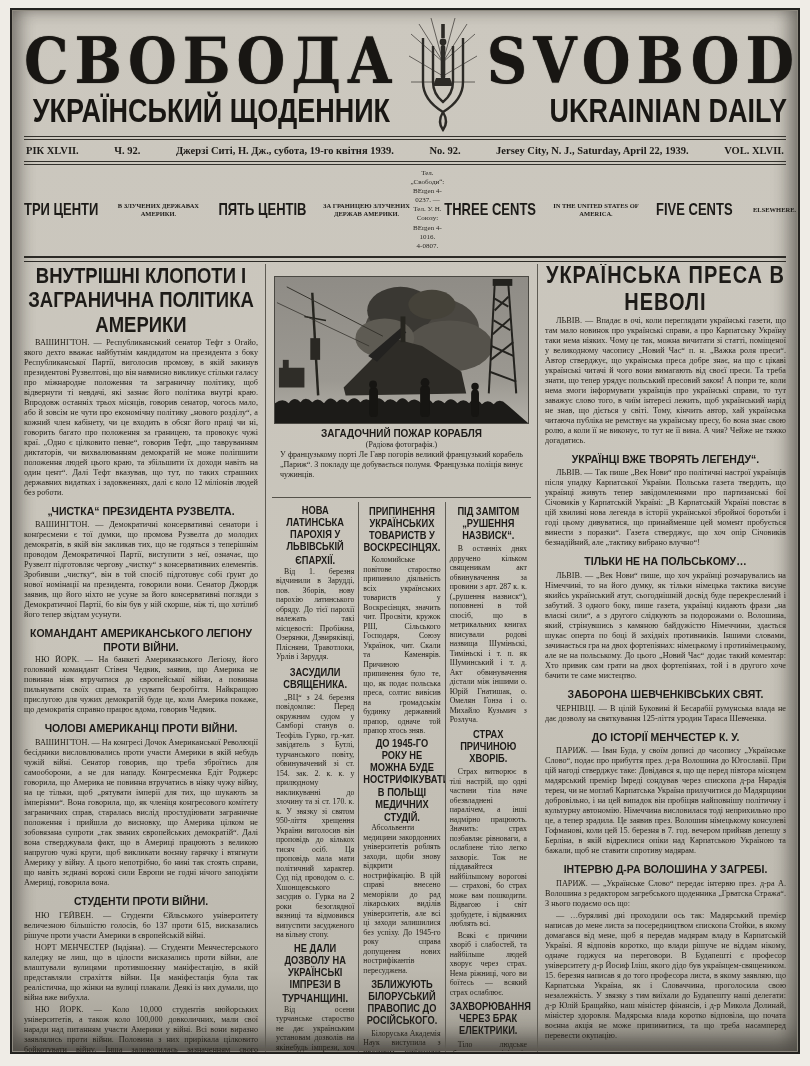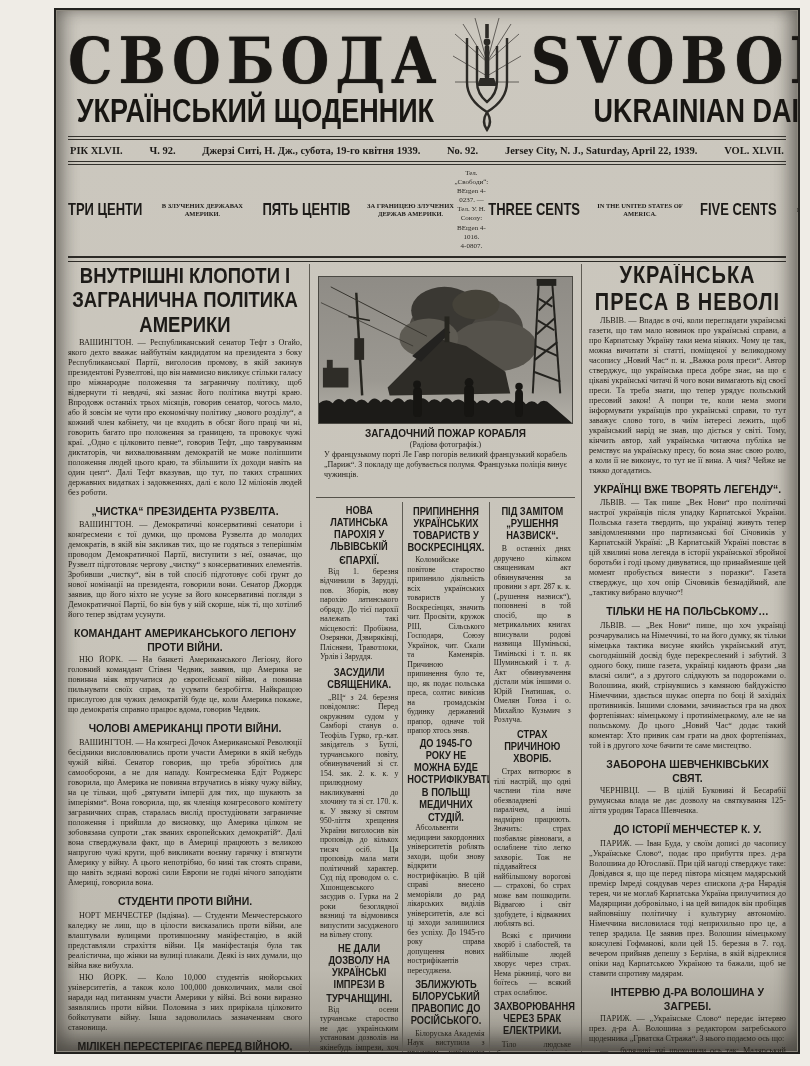--- a/index.html
+++ b/index.html
@@ -6,21 +6,21 @@
   body{
     width:810px;height:1066px;position:relative;overflow:hidden;
     background:#efece6;font-family:"Liberation Serif",serif;color:#1d1b18;
   }
   .scan{
     position:absolute;top:8px;left:10px;right:10px;bottom:12px;
     background:linear-gradient(180deg,#ccc8bf 0%,#c8c4ba 60%,#bdb9af 92%,#a09c92 100%);
     border:2px solid #23221f;
     box-shadow:inset 0 0 0 1px #8d897f, inset -10px 0 16px rgba(55,52,46,.35),
                inset 10px 0 14px rgba(55,52,46,.25), inset 0 -16px 20px rgba(40,38,33,.5);
-    overflow:hidden;padding:6px 12px 0 12px;box-sizing:border-box;margin-left:44px;
+    overflow:hidden;padding:6px 12px 0 12px;box-sizing:border-box;
   }
   
   .masthead{display:flex;align-items:flex-start;justify-content:space-between;height:118px;}
   .mast-title{
     font-family:"DejaVu Serif",serif;font-weight:bold;font-size:56px;line-height:1;
     letter-spacing:6px;transform:scaleY(1.12);transform-origin:top;padding-top:12px;
     color:#181613;text-shadow:0 0 1px #3a372f;
   }
   .mast-sub{
     font-family:"Liberation Sans",sans-serif;font-weight:bold;font-size:27px;line-height:1;
@@ -168,20 +168,21 @@
       <div class="article">
         <h3 class="subhead">КОМАНДАНТ АМЕРИКАНСЬКОГО ЛЕГІОНУ ПРОТИ ВІЙНИ.</h3>
         <p class="body-text">НЮ ЙОРК. — На банкеті Американського Легіону, його головний командант Стівен Чедвик, заявив, що Америка не повинна ніяк втручатися до європейської війни, а повинна пильнувати своїх справ, та усувати безробіття. Найкращою прислугою для чужих демократій буде це, коли Америка покаже, що демократія справно працює вдома, говорив Чедвик.</p>
       </div>
       <div class="article">
         <h3 class="subhead">ЧОЛОВІ АМЕРИКАНЦІ ПРОТИ ВІЙНИ.</h3>
         <p class="body-text">ВАШИНГТОН. — На конгресі Дочок Американської Революції бесідники висловлювались проти участи Америки в якій небудь чужій війні. Сенатор говорив, що треба зброїтись для самооборони, а не для нападу. Конгресменка Едіт Роджерс говорила, що Америка не повинна втручатись в ніяку чужу війну, на це тільки, щоб „рятувати імперії для тих, що шукають за імперіями“. Вона говорила, що, як членіця конгресового комітету заграничних справ, старалась вислід простудіювати заграничне положення і прийшла до висновку, що Америка цілком не зобовязана супроти „так званих європейських демократій“. Далі вона стверджувала факт, що в Америці працюють з великою напругою чужі круги, щоб викликати воєнну гарячку і втягнути Америку у війну. А цього непотрібно, бо нині так стоять справи, що навіть зєднані ворожі сили Европи не годні нічого заподіяти Америці, говорила вона.</p>
       </div>
       <div class="article">
         <h3 class="subhead">СТУДЕНТИ ПРОТИ ВІЙНИ.</h3>
+        <p class="body-text">НЮ ГЕЙВЕН. — Студенти Єйльського університету величезною більшістю голосів, бо 137 проти 615, висказались рішуче проти участи Америки в європейській війні.</p>
         <p class="body-text">НОРТ МЕНЧЕСТЕР (Індіяна). — Студенти Менчестерського каледжу не лиш, що в цілости висказались проти війни, але влаштували вулицями протившоєнну маніфестацію, в якій представляли страхіття війни. Ця маніфестація була так реалістична, що жінки на вулиці плакали. Деякі із них думали, що війна вже вибухла.</p>
         <p class="body-text">НЮ ЙОРК. — Коло 10,000 студентів нюйорських університетів, а також коло 100,000 довколичних, мали свої наради над питанням участи Америки у війні. Всі вони виразно заявлялись проти війни. Половина з них прирікала цілковито бойкотувати війну. Інша задоволилась зазначенням свого становища.</p>
       </div>
       <div class="article">
         <h3 class="subhead">МІЛІКЕН ПЕРЕСТЕРІГАЄ ПЕРЕД ВІЙНОЮ.</h3>
         <p class="body-text">НЮ ЙОРК. — Відомий американський учений, Мілікен, що має за свої природничі науки нагороду Нобля, виголосив на банкеті промову, в якій сказав, що чергова війна принесе кінець цивілізації. Коли ж війни не буде, то ми є на порозі „золотої доби“, говорив він.</p>
       </div>
     </div>
 
     <div class="col col-mid">

